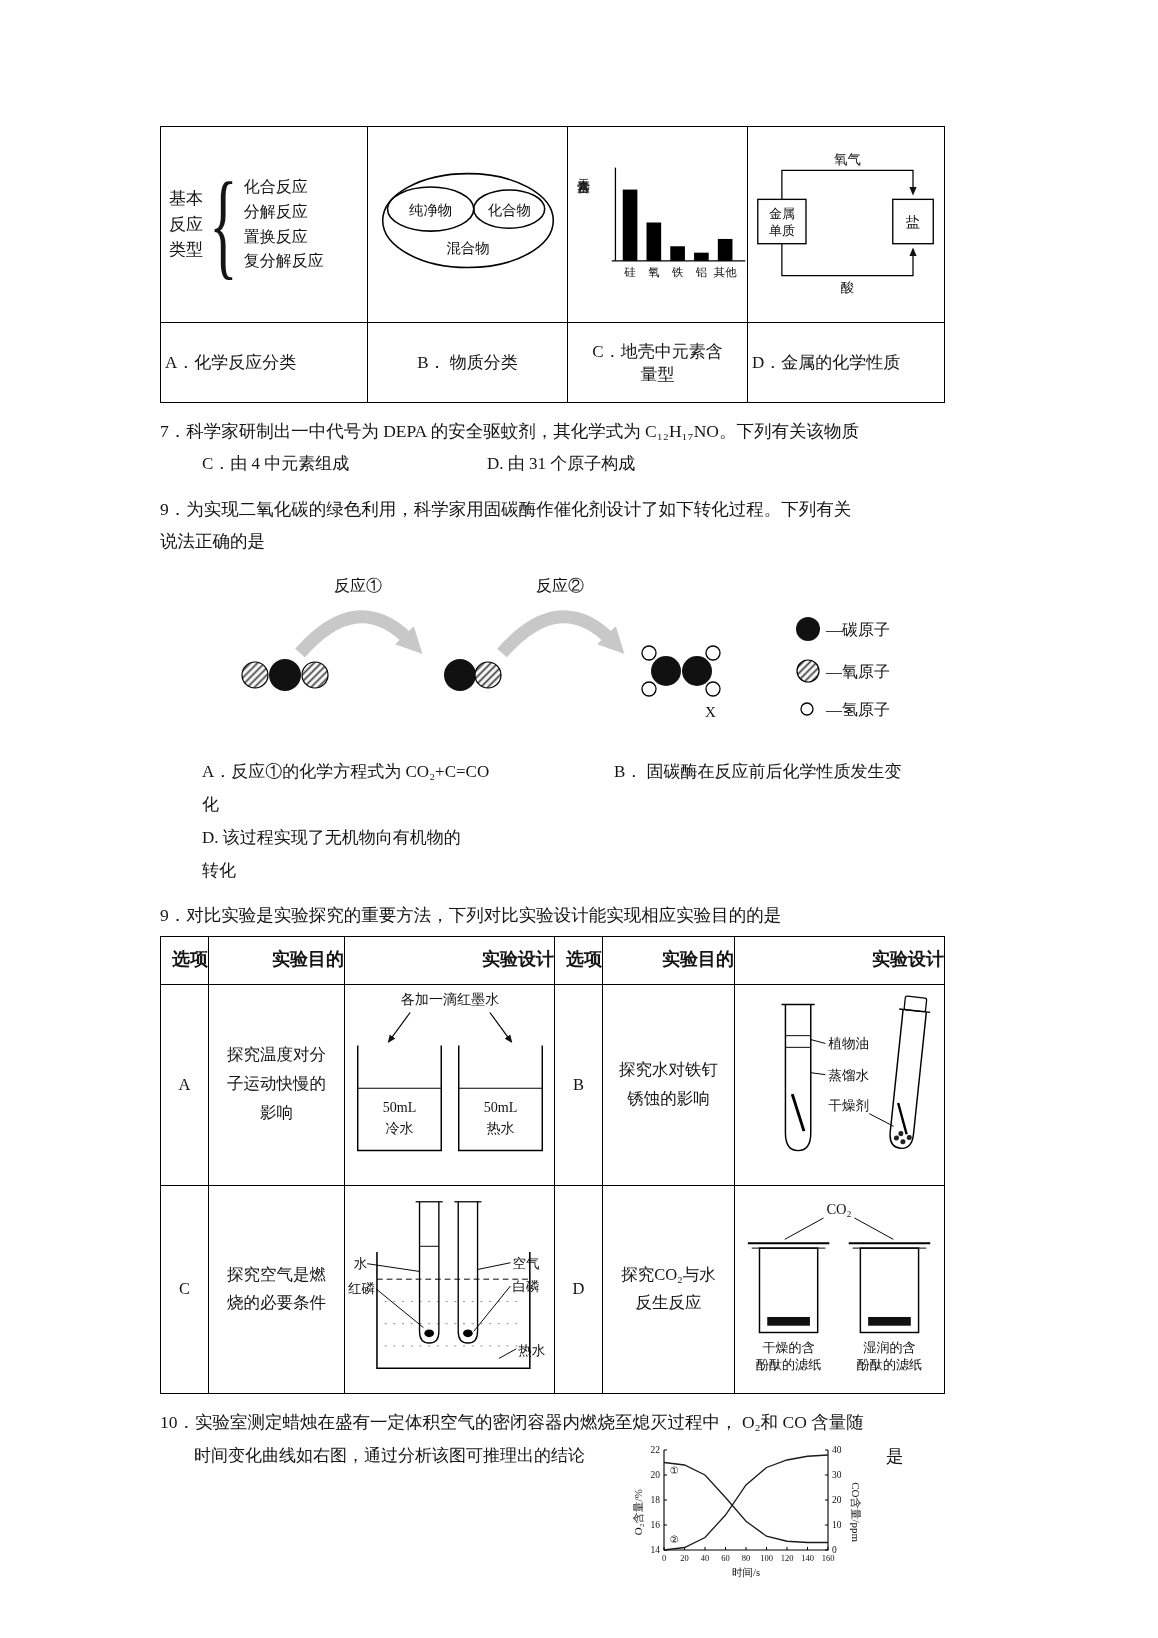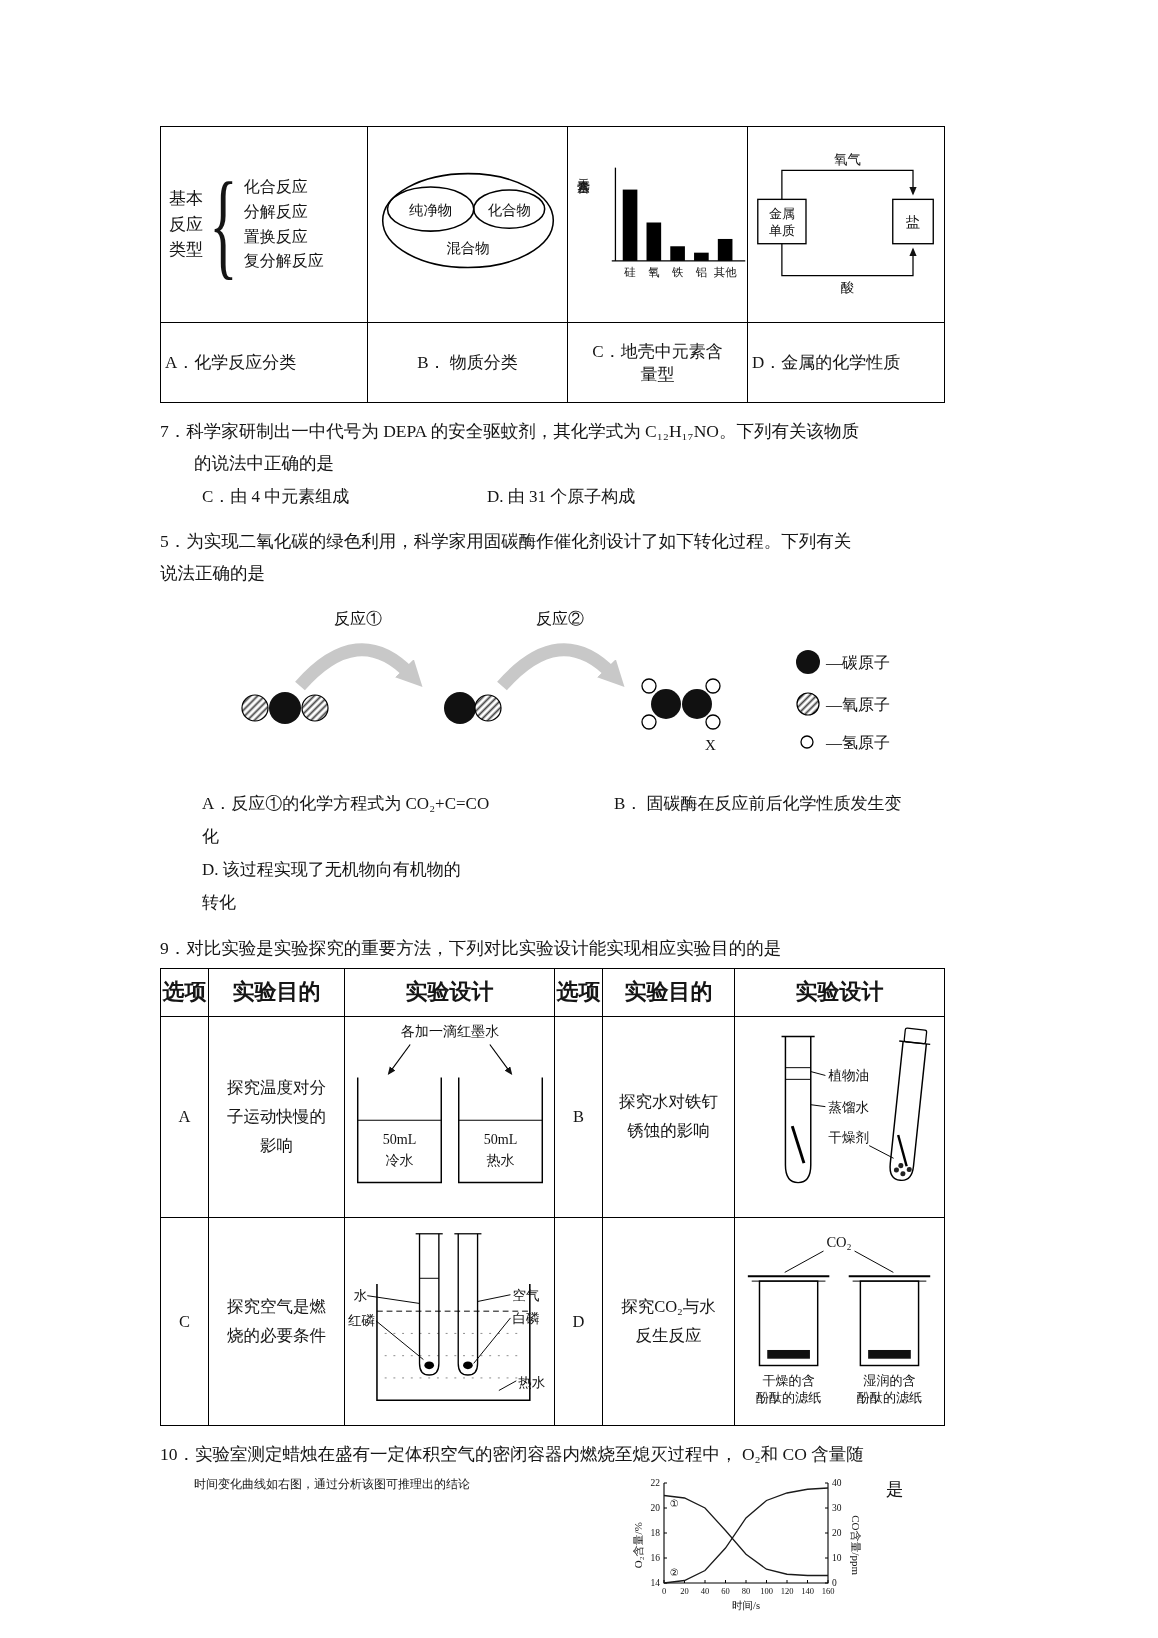--- a/index.html
+++ b/index.html
@@ -37,29 +37,29 @@
   .optrow8 .c1 { width:412px; flex:none; }
   .optrow8c .c1 { width:445px; flex:none; }
   .wrapline { padding-left:42px; font-size:17px; line-height:1.95; }
 
   
   .q8diag { width:784px; margin:2px 0 0 0; }
 
   
   table.q9 { border-collapse:collapse; width:100%; table-layout:fixed; margin-top:4px; }
   table.q9 td { border:1.6px solid #000; text-align:center; vertical-align:middle; }
-  table.q9 .hd { font-weight:bold; font-size:22px; height:48px; line-height:1.3; }
+  table.q9 .hd { font-weight:bold; font-size:18px; height:48px; line-height:1.3;text-align:right; }
   table.q9 .purpose { font-size:16.5px; line-height:1.75; padding:0 10px; }
   table.q9 .optletter { font-size:16.5px; }
   .rowAB td { height:198px; }
   .rowCD td { height:208px; }
 
   
   .q10row { display:flex; align-items:flex-start; margin-top:2px; }
-  .q10row .t2 { width:468px; flex:none; font-size:12px; line-height:1.85; }
+  .q10row .t2 { width:468px; flex:none; font-size:17px; line-height:1.85; }
   .q10end { margin-left:26px; font-size:17.5px; line-height:1.85; }
   .q10chart { position:relative; width:232px; height:158px; margin-top:4px; }
   .q10chart svg { position:absolute; left:6px; top:0; width:220px; height:145px; }
   .ylab-l { position:absolute; left:-40px; top:58px; width:100px; text-align:center;
             font-size:11px; transform:rotate(-90deg); white-space:nowrap; }
   .ylab-r { position:absolute; right:-46px; top:58px; width:100px; text-align:center;
             font-size:11px; transform:rotate(90deg); white-space:nowrap; }
 </style>
 </head>
 <body>
@@ -162,29 +162,28 @@
       </td>
       <td class="cap-left">
             <div>D．金属的化学性质</div>
           </td>
     </tr>
     </tbody>
   </table>
 
   <div class="q txt">
     <div>7．科学家研制出一中代号为 DEPA 的安全驱蚊剂，其化学式为 C₁₂H₁₇NO。下列有关该物质</div>
-    <div style="padding-left:34px">的说法中正确的是</div>
     <div class="optrow">
       <span class="c1">C．由 4 中元素组成</span>
       <span>D. 由 31 个原子构成</span>
     </div>
   </div>
 
   <div class="q txt">
-    <div>5．为实现二氧化碳的绿色利用，科学家用固碳酶作催化剂设计了如下转化过程。下列有关</div>
+    <div>9．为实现二氧化碳的绿色利用，科学家用固碳酶作催化剂设计了如下转化过程。下列有关</div>
     <div>说法正确的是</div>
 
     <svg class="q8diag" viewBox="0 0 784 185" width="784" height="185">
 
       <g>
         <circle cx="95" cy="116" r="13" fill="url(#hatch)" stroke="#000" stroke-width="1.2"></circle>
         <circle cx="125" cy="116" r="16" fill="#111"></circle>
         <circle cx="155" cy="116" r="13" fill="url(#hatch)" stroke="#000" stroke-width="1.2"></circle>
       </g>
 

